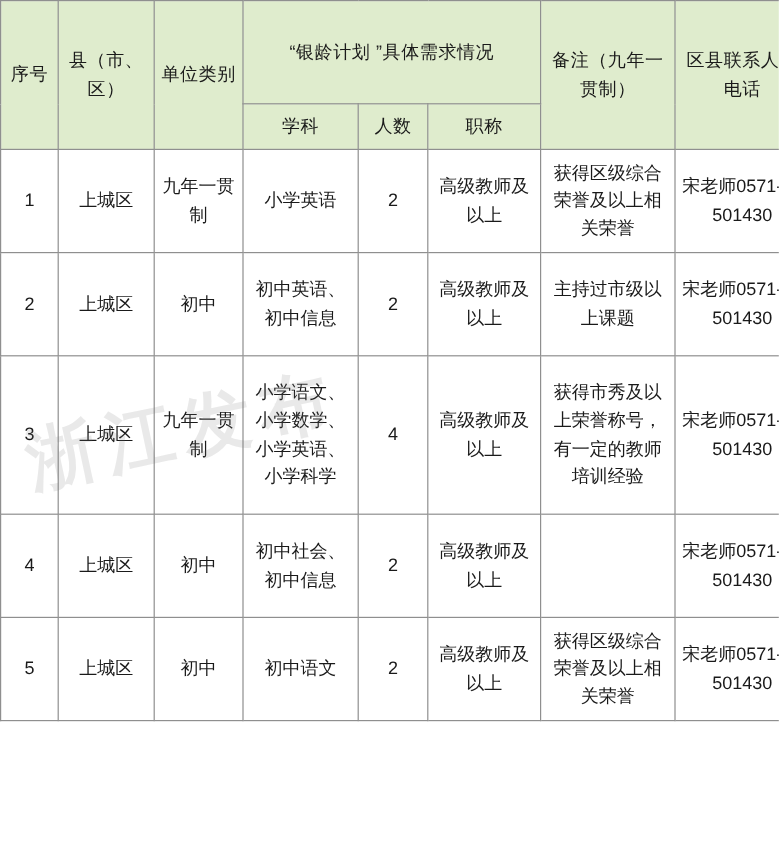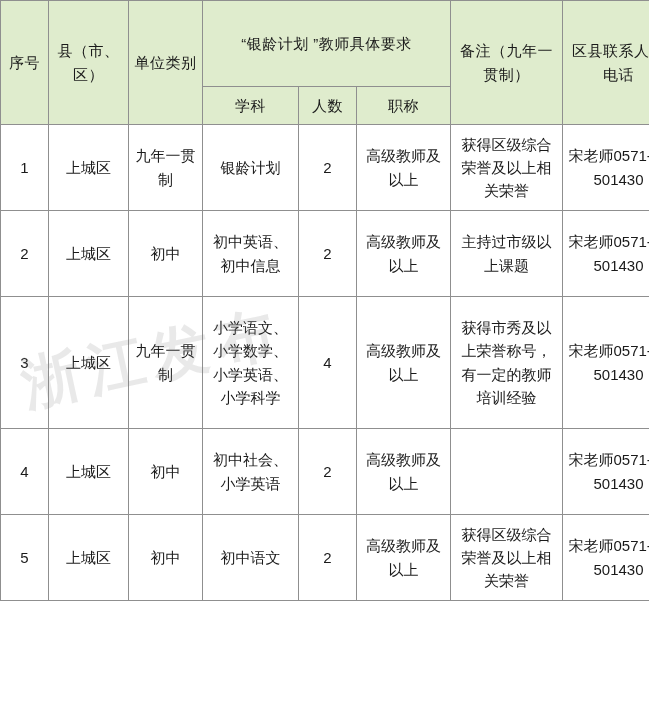--- a/index.html
+++ b/index.html
@@ -79,36 +79,36 @@
     <col class="col-num">
     <col class="col-title">
     <col class="col-remark">
     <col class="col-contact">
   </colgroup>
   <thead>
     <tr class="hdr-main">
       <th rowspan="2">序号</th>
       <th rowspan="2">县（市、区）</th>
       <th rowspan="2">单位类别</th>
-      <th colspan="3">“银龄计划 ”教师具体要求</th>
+      <th colspan="3">“银龄计划 ”具体需求情况</th>
       <th rowspan="2">备注（九年一贯制）</th>
       <th rowspan="2">区县联系人及电话</th>
     </tr>
     <tr class="hdr-sub">
       <th>学科</th>
       <th>人数</th>
       <th>职称</th>
     </tr>
   </thead>
   <tbody>
     <tr>
       <td>1</td>
       <td>上城区</td>
       <td>九年一贯制</td>
-      <td>银龄计划</td>
+      <td>小学英语</td>
       <td>2</td>
       <td>高级教师及以上</td>
       <td>获得区级综合荣誉及以上相关荣誉</td>
       <td class="contact-cell">宋老师0571-89501430</td>
     </tr>
     <tr>
       <td>2</td>
       <td>上城区</td>
       <td>初中</td>
       <td>初中英语、初中信息</td>
@@ -124,21 +124,21 @@
       <td>小学语文、小学数学、小学英语、小学科学</td>
       <td>4</td>
       <td>高级教师及以上</td>
       <td>获得市秀及以上荣誉称号，有一定的教师培训经验</td>
       <td class="contact-cell">宋老师0571-89501430</td>
     </tr>
     <tr>
       <td>4</td>
       <td>上城区</td>
       <td>初中</td>
-      <td>初中社会、小学英语</td>
+      <td>初中社会、初中信息</td>
       <td>2</td>
       <td>高级教师及以上</td>
       <td></td>
       <td class="contact-cell">宋老师0571-89501430</td>
     </tr>
     <tr>
       <td>5</td>
       <td>上城区</td>
       <td>初中</td>
       <td>初中语文</td>

